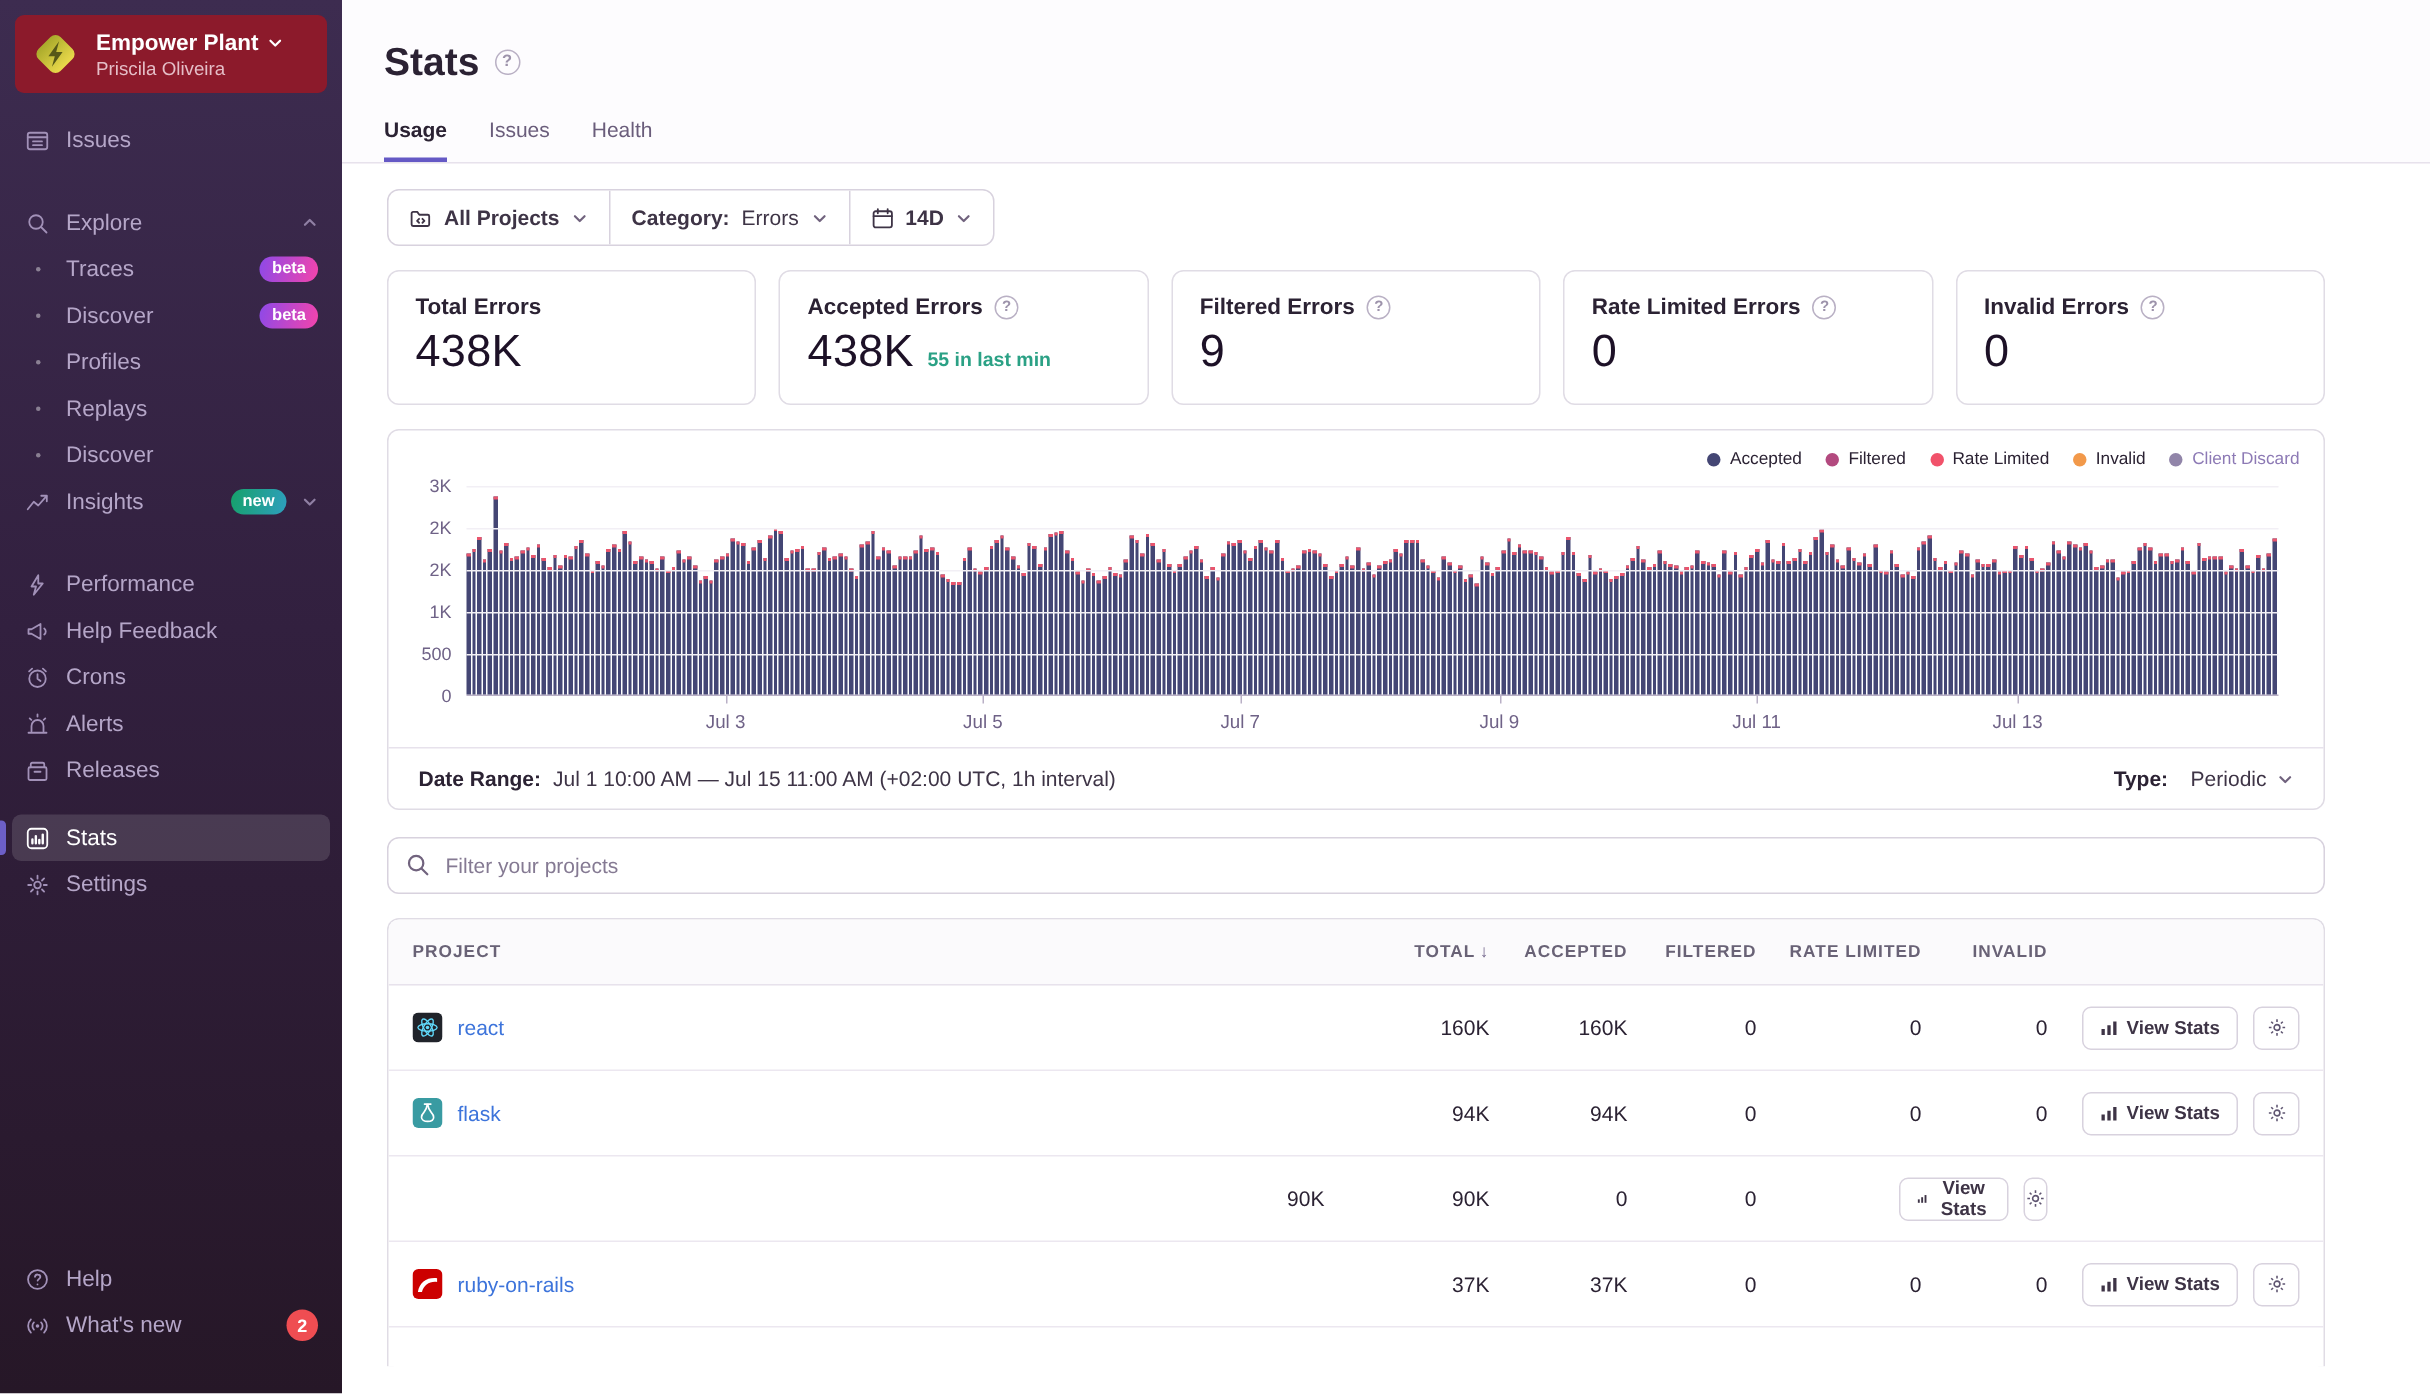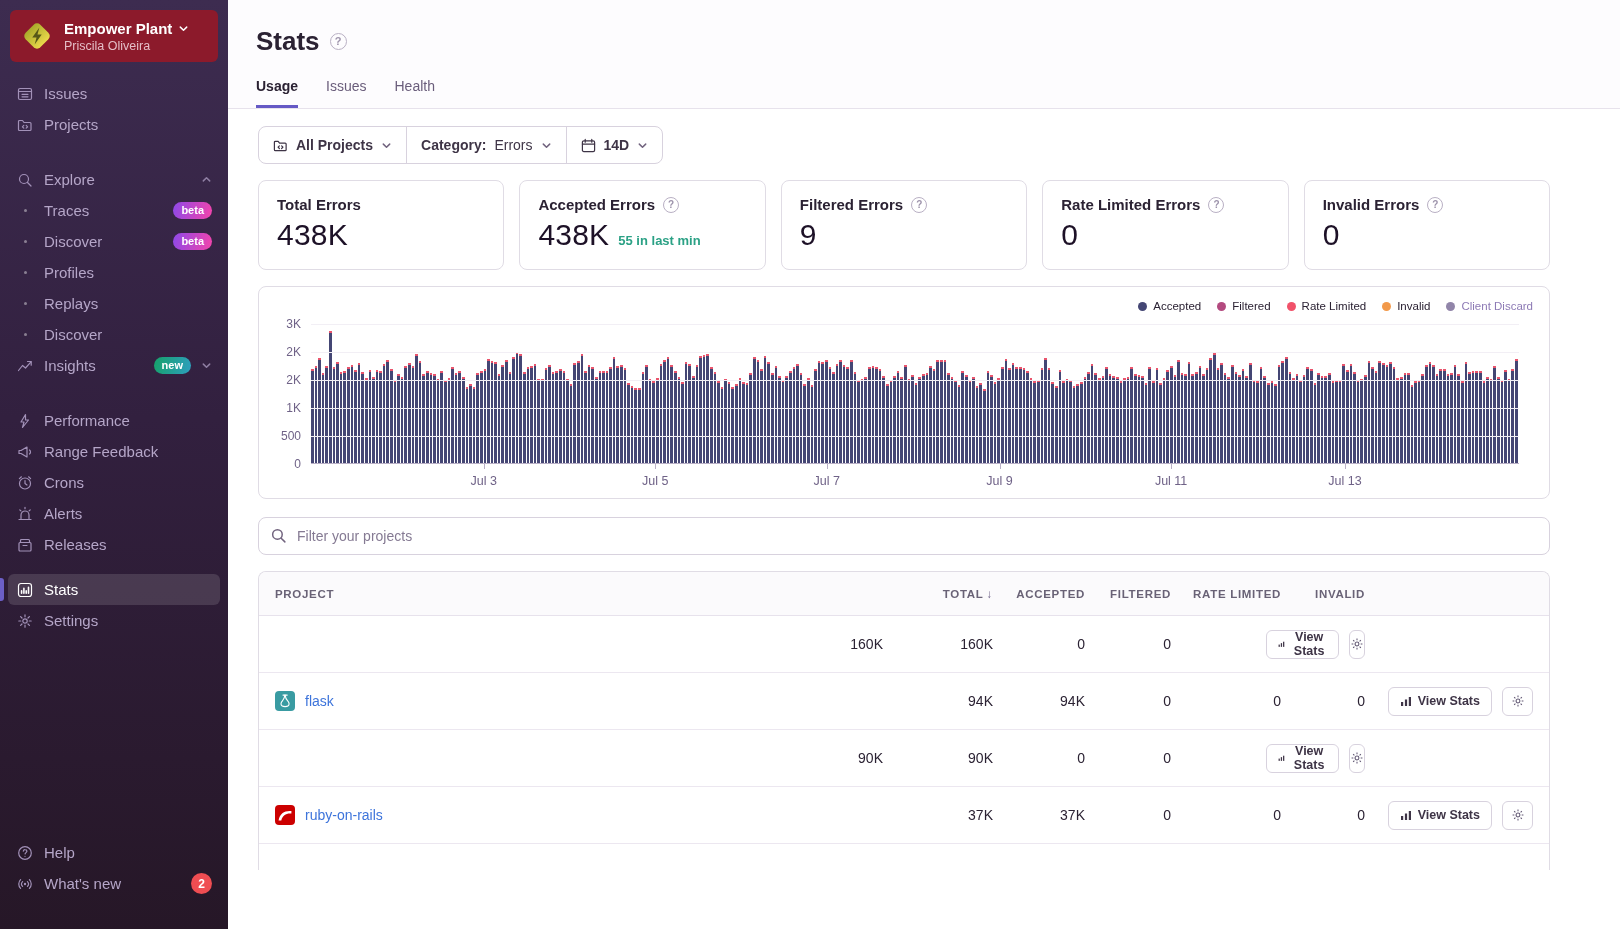--- a/index.html
+++ b/index.html
@@ -141,29 +141,20 @@
     <nav class="side-nav" id="side-nav">
         <div class="nav-item">
           <span class="icon">
             <svg viewBox="0 0 16 16">
               <rect x="1.5" y="2.5" width="13" height="11" rx="1.5"></rect>
               <path d="M1.5 5.5h13M5 8.3h6M5 10.8h6"></path>
             </svg>
           </span>
           <span class="lbl">Issues</span>
         </div>
-        <div class="nav-item">
-          <span class="icon">
-            <svg viewBox="0 0 16 16">
-              <path d="M1.5 4.5a1 1 0 0 1 1-1h3l1.5 2h6a1 1 0 0 1 1 1v6a1 1 0 0 1-1 1h-10.5a1 1 0 0 1-1-1z"></path>
-              <path d="M6.8 8.4 5.4 9.8l1.4 1.4M9.2 8.4l1.4 1.4-1.4 1.4"></path>
-            </svg>
-          </span>
-          <span class="lbl">Projects</span>
-        </div>
         <div class="nav-spacer"></div>
         <div class="nav-item">
           <span class="icon">
             <svg viewBox="0 0 16 16">
               <circle cx="7" cy="7" r="4.5"></circle>
               <path d="M10.5 10.5 14 14"></path>
             </svg>
           </span>
           <span class="lbl">Explore</span>
           <span class="chev" style="color:#8f7fa3">
@@ -228,21 +219,21 @@
           </span>
           <span class="lbl">Performance</span>
         </div>
         <div class="nav-item">
           <span class="icon">
             <svg viewBox="0 0 16 16">
               <path d="M2 6.5v3h2l6 3.5v-10L4 6.5z"></path>
               <path d="M12.5 6a2.5 2.5 0 0 1 0 4"></path>
             </svg>
           </span>
-          <span class="lbl">Range Feedback</span>
+          <span class="lbl">Help Feedback</span>
         </div>
         <div class="nav-item">
           <span class="icon">
             <svg viewBox="0 0 16 16">
               <circle cx="8" cy="8.5" r="5.5"></circle>
               <path d="M8 5.5v3l2 1.5M2.4 3.6 4.4 1.8M13.6 3.6 11.6 1.8"></path>
             </svg>
           </span>
           <span class="lbl">Crons</span>
         </div>
@@ -1465,20 +1456,34 @@
             <div class="ylabel" style="top: 85px;">1K</div>
             <div class="ylabel" style="top: 113px;">500</div>
             <div class="ylabel" style="top: 141px;">0</div>
             <div class="xlabel" style="left: calc(14.3% + 44.564px); top: 158px;">Jul 3</div>
             <div class="xlabel" style="left: calc(28.5% + 37.18px); top: 158px;">Jul 5</div>
             <div class="xlabel" style="left: calc(42.7% + 29.796px); top: 158px;">Jul 7</div>
             <div class="xlabel" style="left: calc(57% + 22.36px); top: 158px;">Jul 9</div>
             <div class="xlabel" style="left: calc(71.2% + 14.976px); top: 158px;">Jul 11</div>
             <div class="xlabel" style="left: calc(85.6% + 7.488px); top: 158px;">Jul 13</div>
           </div>
+        <div class="panel-footer">
+          <div>
+            <span class="b">Date Range:</span><span>Jul 1 10:00 AM — Jul 15 11:00 AM (+02:00 UTC, 1h interval)</span>
+          </div>
+          <div class="type-select">
+            <span class="b">Type:</span>
+              <span>Periodic</span>
+            <span class="chev">
+                <svg viewBox="0 0 12 12">
+                  <path d="M2.5 4.5 6 8l3.5-3.5"></path>
+                </svg>
+              </span>
+          </div>
+        </div>
       </section>
 
       <div class="search-box">
         <span class="search-icon"><svg viewBox="0 0 16 16">
               <circle cx="7" cy="7" r="4.5"></circle>
               <path d="M10.5 10.5 14 14"></path>
             </svg></span>
         <input type="text" placeholder="Filter your projects" style="">
       </div>
 
@@ -1487,20 +1492,34 @@
             <div class="th">PROJECT</div>
             <div class="th num">TOTAL<span class="sort">↓</span></div>
             <div class="th num">ACCEPTED</div>
             <div class="th num">FILTERED</div>
             <div class="th num">RATE LIMITED</div>
             <div class="th num">INVALID</div>
             <div class="th"></div>
           </div>
         <div id="tbody">
             <div class="tgrid trow">
+              <div class="td proj-cell">
+                <span>
+                  <svg viewBox="0 0 20 20">
+                    <rect width="20" height="20" rx="4" fill="#20232a"></rect>
+                    <g fill="none" stroke="#61dafb" stroke-width=".9">
+                      <ellipse cx="10" cy="10" rx="6.4" ry="2.5"></ellipse>
+                      <ellipse cx="10" cy="10" rx="6.4" ry="2.5" transform="rotate(60 10 10)"></ellipse>
+                      <ellipse cx="10" cy="10" rx="6.4" ry="2.5" transform="rotate(120 10 10)"></ellipse>
+                    </g>
+                    <circle cx="10" cy="10" r="1.2" fill="#61dafb"></circle>
+                  </svg>
+                </span>
+                <span class="proj-link">react</span>
+              </div>
               <div class="td num">160K</div>
               <div class="td num">160K</div>
               <div class="td num">0</div>
               <div class="td num">0</div>
               <div class="td num">0</div>
               <div class="td actions">
                 <button class="btn"><svg viewBox="0 0 12 12">
                     <rect x="1" y="7" width="2.2" height="4" fill="currentColor"></rect>
                     <rect x="4.9" y="4.5" width="2.2" height="6.5" fill="currentColor"></rect>
                     <rect x="8.8" y="2" width="2.2" height="9" fill="currentColor"></rect>

